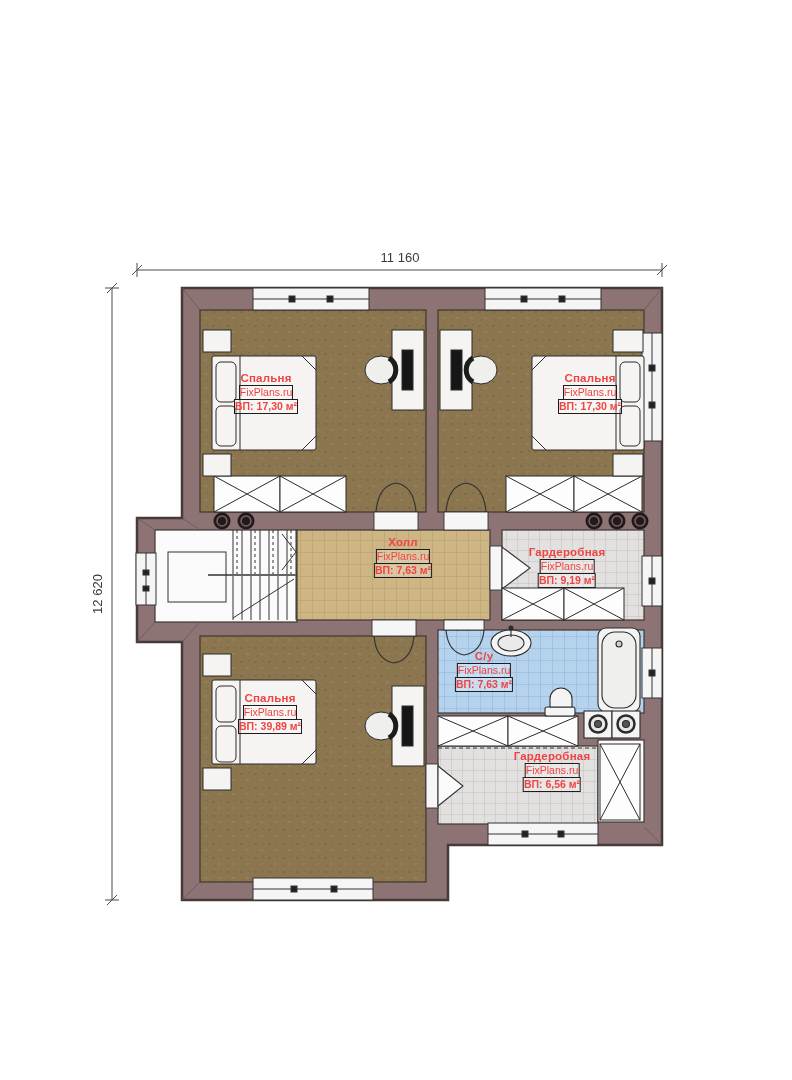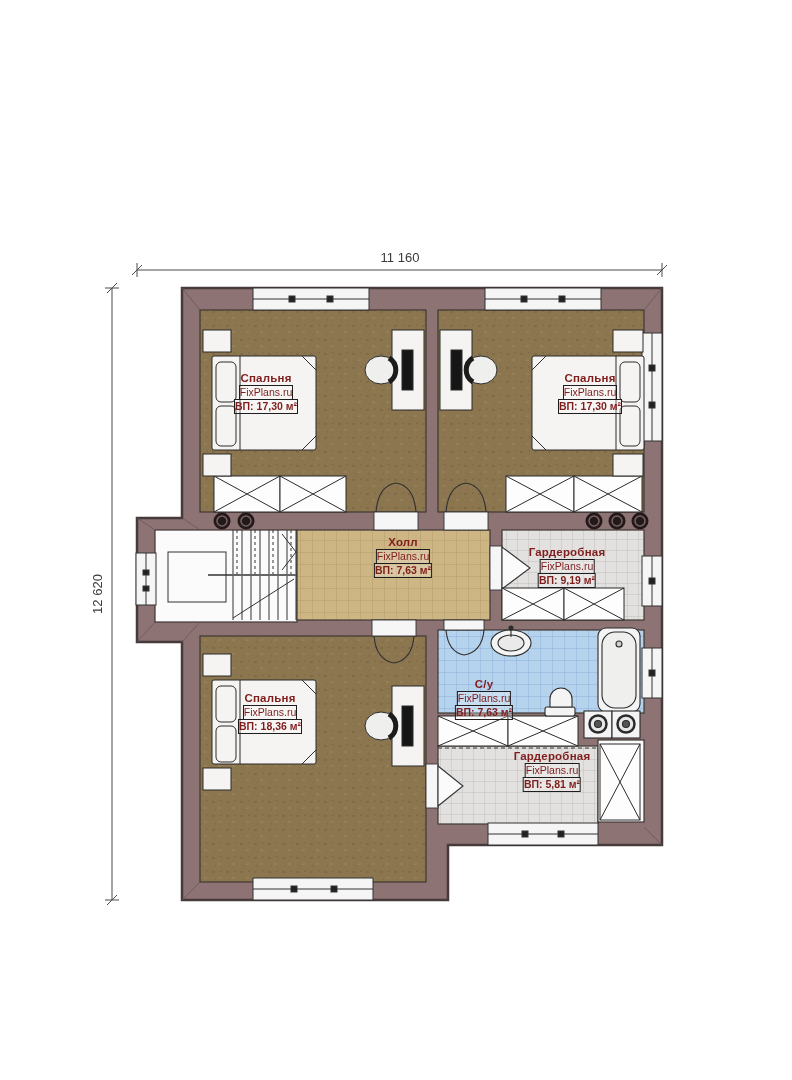--- a/index.html
+++ b/index.html
@@ -1,20 +1,20 @@
 <!DOCTYPE html>
 <html><head>
 <meta charset="utf-8">
 <style>
   html,body{margin:0;padding:0;background:#fff;}
   .stage{position:relative;width:792px;height:1080px;background:#ffffff;overflow:hidden;
          font-family:"Liberation Sans","DejaVu Sans",sans-serif;}
   svg.plan{position:absolute;left:0;top:0;}
   .room-label{position:absolute;transform:translateX(-50%);display:flex;flex-direction:column;
-              align-items:center;color:#7f1d1d;z-index:5;white-space:nowrap;}
+              align-items:center;color:#ef4444;z-index:5;white-space:nowrap;}
   .room-label .room-name{font-weight:700;font-size:11.5px;letter-spacing:.2px;margin-bottom:1px;}
   .room-label .room-box{border:1.3px solid #1d1d1d;font-size:10.5px;line-height:13px;padding:0 0;
                         background:rgba(252,252,252,.28);}
   .room-label .room-box.second{margin-top:-1.3px;font-weight:bold;}
   .dim{position:absolute;color:#3a3a3a;font-size:13px;z-index:4;}
   .dim-top{transform:translateX(-50%);}
   .dim-left{transform:translate(-50%,-50%) rotate(-90deg);}
 </style>
 </head>
 <body>
@@ -369,31 +369,31 @@
     <div class="room-box">FixPlans.ru</div>
     <div class="room-box second">ВП: 7,63 м²</div>
   </div>
 
   <div class="room-label" style="left:567px;top:546px;">
     <div class="room-name">Гардеробная</div>
     <div class="room-box">FixPlans.ru</div>
     <div class="room-box second">ВП: 9,19 м²</div>
   </div>
 
-  <div class="room-label" style="left:484px;top:650px;margin-top:28px;">
+  <div class="room-label" style="left:484px;top:650px;">
     <div class="room-name">С/у</div>
     <div class="room-box">FixPlans.ru</div>
     <div class="room-box second">ВП: 7,63 м²</div>
   </div>
 
   <div class="room-label" style="left:270px;top:692px;">
     <div class="room-name">Спальня</div>
     <div class="room-box">FixPlans.ru</div>
-    <div class="room-box second">ВП: 18,36 м²</div>
+    <div class="room-box second">ВП: 39,89 м²</div>
   </div>
 
   <div class="room-label" style="left:552px;top:750px;">
     <div class="room-name">Гардеробная</div>
     <div class="room-box">FixPlans.ru</div>
-    <div class="room-box second">ВП: 5,81 м²</div>
+    <div class="room-box second">ВП: 6,56 м²</div>
   </div>
 
 </div>
 
 </body></html>

